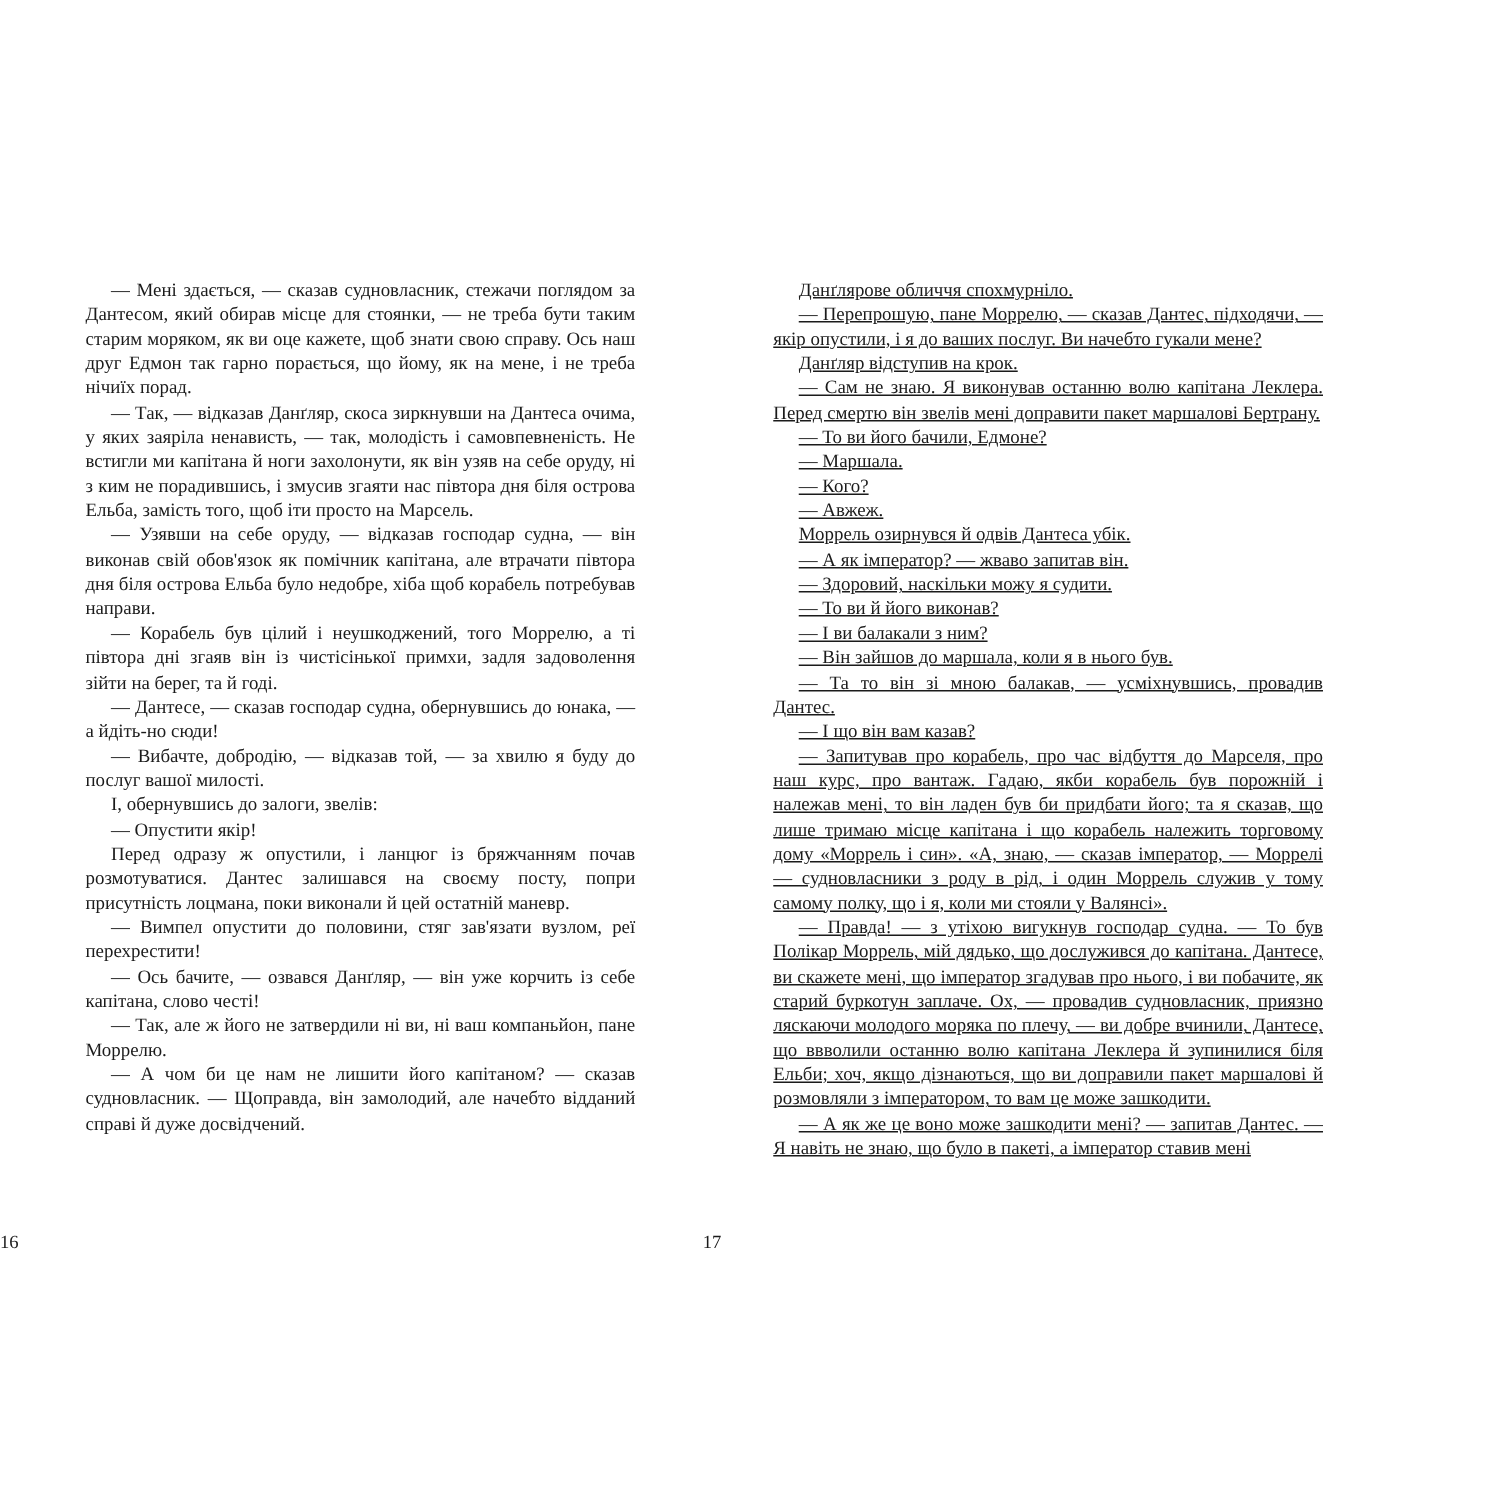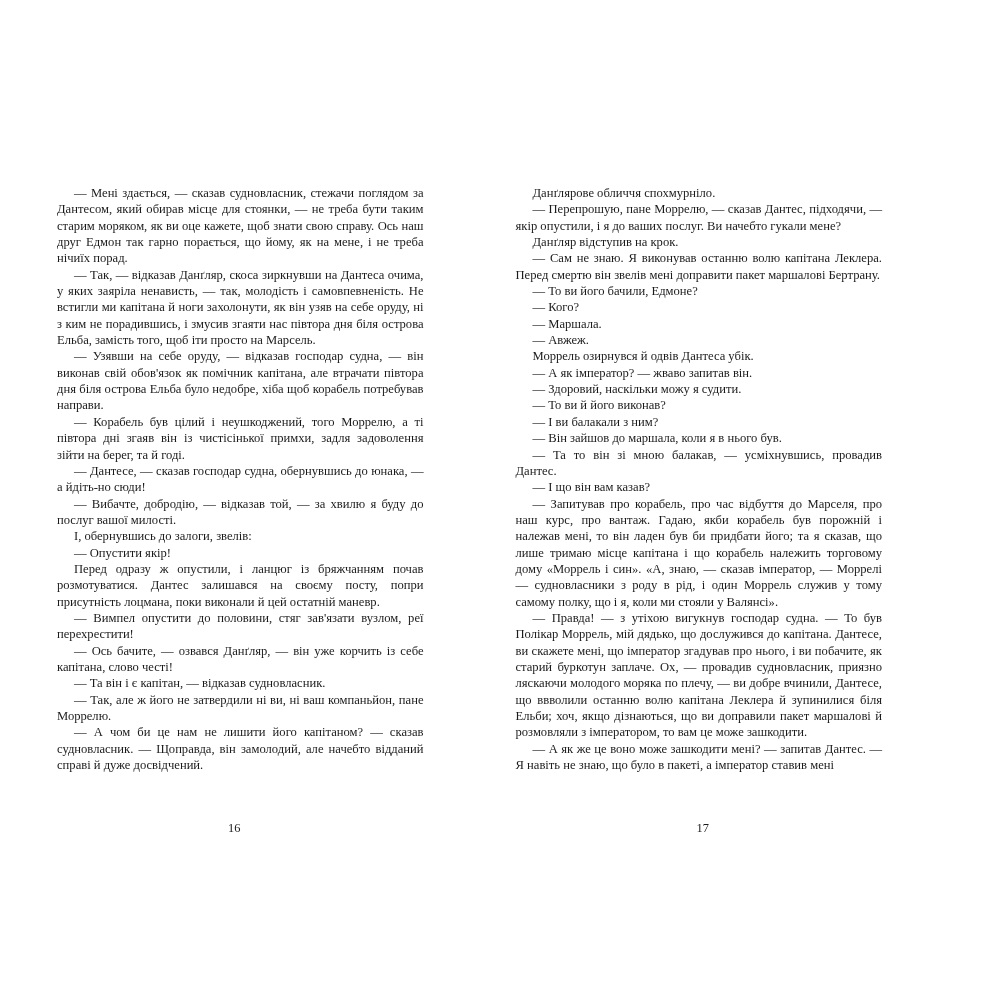--- a/index.html
+++ b/index.html
@@ -25,38 +25,39 @@
   .page {
     position: relative;
     width: 500px;
     box-sizing: border-box;
   }
   .page-left {
     padding: 0 45px 0 57px;
   }
   .page-right {
     padding: 0 55px 0 47px;
+    text-decoration: underline;
   }
   .text-block {
     font-size: 12.6px;
     line-height: 16.35px;
     text-align: justify;
     text-justify: inter-word;
     hyphens: manual;
   }
   .text-block p {
     margin: 0;
     text-indent: 17px;
   }
   .page-number {
     position: absolute;
     top: 636px;
     width: 100%;
     left: 0;
-    text-align: center;
+    text-align: left;
     font-size: 12.4px;
     color: #1b1b1b;
   }
   .page-left .page-number { padding-right: 12px; }
   .page-right .page-number { padding-right: 8px; }
 </style>
 </head>
 <body>
 
 <div class="book-spread">
@@ -67,36 +68,35 @@
       <p>— Так, — відказав Данґляр, скоса зиркнувши на Дантеса очима, у яких заяріла ненависть, — так, молодість і самовпевненість. Не встигли ми капітана й ноги захолонути, як він узяв на себе оруду, ні з ким не порадившись, і змусив згаяти нас півтора дня біля острова Ельба, замість того, щоб іти просто на Марсель.</p>
       <p>— Узявши на себе оруду, — відказав господар судна, — він виконав свій обов'язок як помічник капітана, але втрачати півтора дня біля острова Ельба було недобре, хіба щоб корабель потребував направи.</p>
       <p>— Корабель був цілий і неушкоджений, того Моррелю, а ті півтора дні згаяв він із чистісінької примхи, задля задоволення зійти на берег, та й годі.</p>
       <p>— Дантесе, — сказав господар судна, обернувшись до юнака, — а йдіть-но сюди!</p>
       <p>— Вибачте, добродію, — відказав той, — за хвилю я буду до послуг вашої милості.</p>
       <p>І, обернувшись до залоги, звелів:</p>
       <p>— Опустити якір!</p>
       <p>Перед одразу ж опустили, і ланцюг із бряжчанням почав розмотуватися. Дантес залишався на своєму посту, попри присутність лоцмана, поки виконали й цей остатній маневр.</p>
       <p>— Вимпел опустити до половини, стяг зав'язати вузлом, реї перехрестити!</p>
       <p>— Ось бачите, — озвався Данґляр, — він уже корчить із себе капітана, слово честі!</p>
-      <p>— Та він і є капітан, — відказав судновласник.</p>
       <p>— Так, але ж його не затвердили ні ви, ні ваш компаньйон, пане Моррелю.</p>
       <p>— А чом би це нам не лишити його капітаном? — сказав судновласник. — Щоправда, він замолодий, але начебто відданий справі й дуже досвідчений.</p>
     </div>
     <div class="page-number">16</div>
   </div>
 
   <div class="page page-right">
     <div class="text-block">
       <p>Данґлярове обличчя спохмурніло.</p>
       <p>— Перепрошую, пане Моррелю, — сказав Дантес, підходячи, — якір опустили, і я до ваших послуг. Ви начебто гукали мене?</p>
       <p>Данґляр відступив на крок.</p>
       <p>— Сам не знаю. Я виконував останню волю капітана Леклера. Перед смертю він звелів мені доправити пакет маршалові Бертрану.</p>
       <p>— То ви його бачили, Едмоне?</p>
+      <p>— Маршала.</p>
       <p>— Кого?</p>
-      <p>— Маршала.</p>
       <p>— Авжеж.</p>
       <p>Моррель озирнувся й одвів Дантеса убік.</p>
       <p>— А як імператор? — жваво запитав він.</p>
       <p>— Здоровий, наскільки можу я судити.</p>
       <p>— То ви й його виконав?</p>
       <p>— І ви балакали з ним?</p>
       <p>— Він зайшов до маршала, коли я в нього був.</p>
       <p>— Та то він зі мною балакав, — усміхнувшись, провадив Дантес.</p>
       <p>— І що він вам казав?</p>
       <p>— Запитував про корабель, про час відбуття до Марселя, про наш курс, про вантаж. Гадаю, якби корабель був порожній і належав мені, то він ладен був би придбати його; та я сказав, що лише тримаю місце капітана і що корабель належить торговому дому «Моррель і син». «А, знаю, — сказав імператор, — Моррелі — судновласники з роду в рід, і один Моррель служив у тому самому полку, що і я, коли ми стояли у Валянсі».</p>

